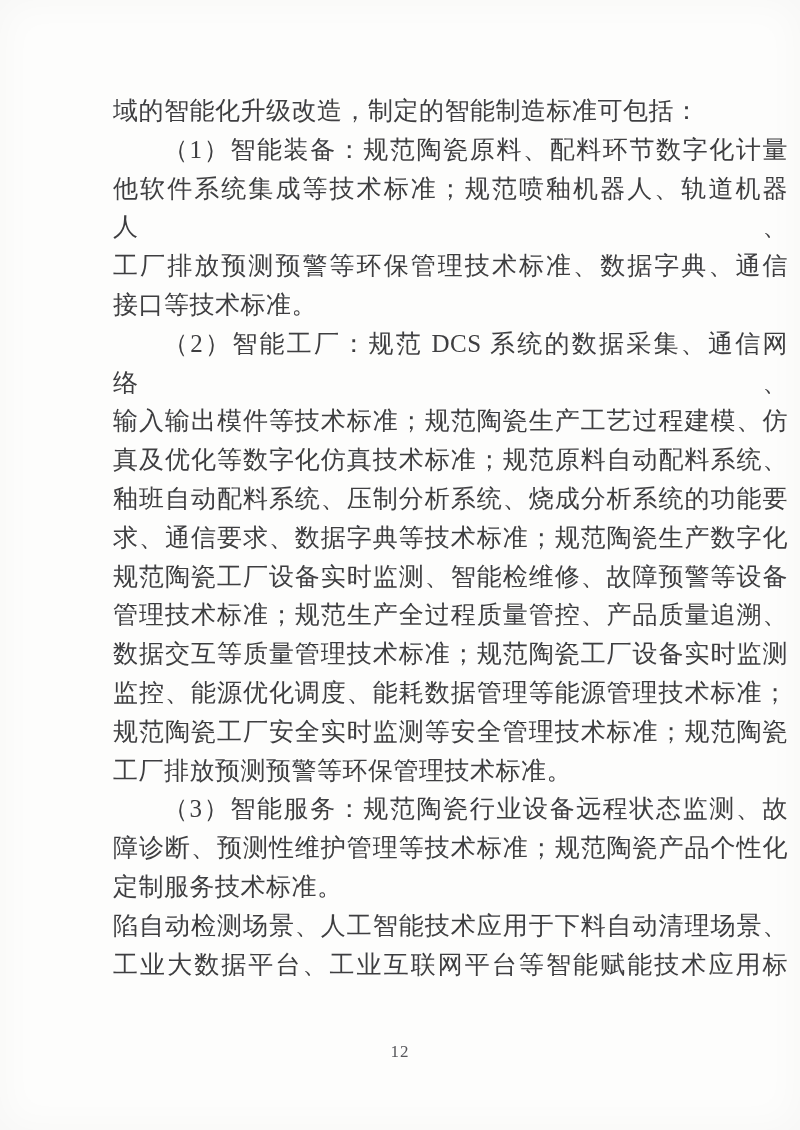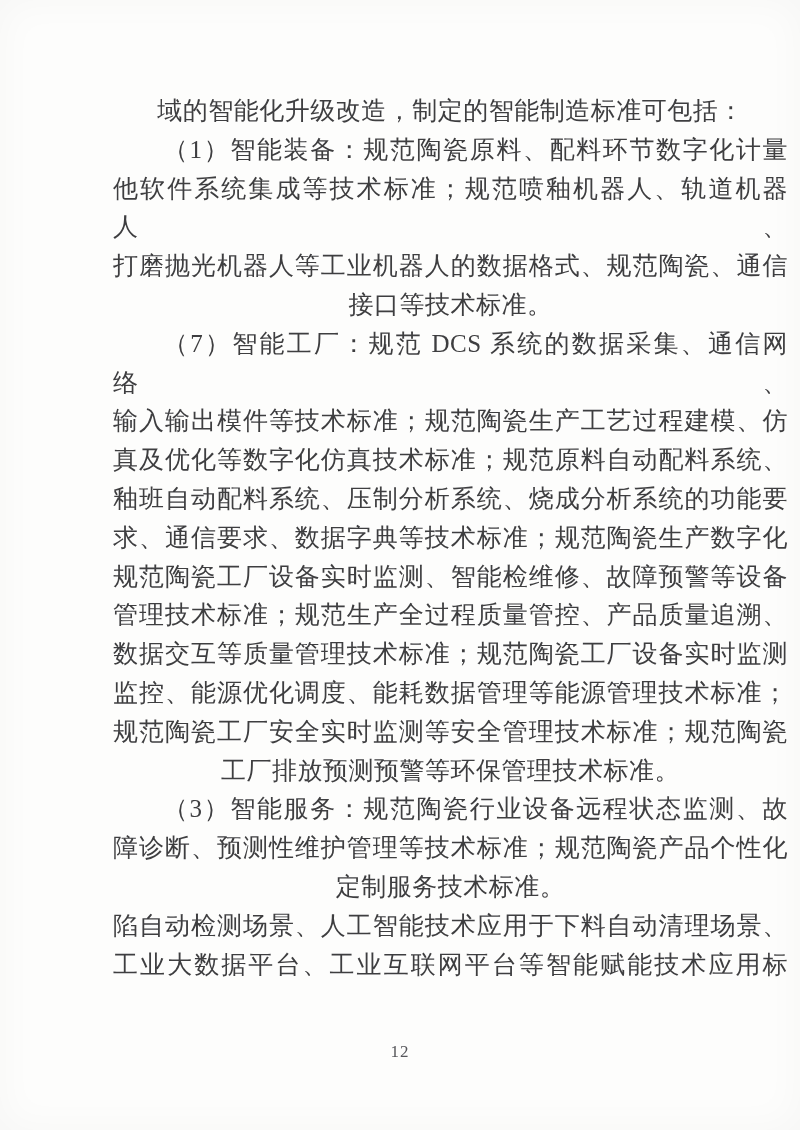--- a/index.html
+++ b/index.html
@@ -26,21 +26,21 @@
     top: 92px;
     width: 675px;
     color: #3e3e40;
   }
   p.line {
     margin: 0;
     padding: 0;
     font-size: 25px;
     line-height: 38.8px;
     letter-spacing: 0.5px;
-    text-align: center;
+    text-align: left;
     white-space: normal;
   }
   
   p.line.j {
     text-align: justify;
     text-align-last: justify;
     -moz-text-align-last: justify;
   }
   
   p.line.ind {
@@ -58,23 +58,23 @@
   }
 </style>
 </head>
 <body>
 
 <div class="doc-page">
   <div class="doc-content">
     <p class="line">域的智能化升级改造，制定的智能制造标准可包括：</p>
     <p class="line j ind">（1）智能装备：规范陶瓷原料、配料环节数字化计量</p>
     <p class="line j">他软件系统集成等技术标准；规范喷釉机器人、轨道机器人、</p>
-    <p class="line j">打磨抛光机器人等工业机器人的数据格式、规范陶瓷、通信</p>
+    <p class="line j">工厂排放预测预警等环保管理技术标准、数据字典、通信</p>
     <p class="line">接口等技术标准。</p>
-    <p class="line j ind">（7）智能工厂：规范 DCS 系统的数据采集、通信网络、</p>
+    <p class="line j ind">（2）智能工厂：规范 DCS 系统的数据采集、通信网络、</p>
     <p class="line j">输入输出模件等技术标准；规范陶瓷生产工艺过程建模、仿</p>
     <p class="line j">真及优化等数字化仿真技术标准；规范原料自动配料系统、</p>
     <p class="line j">釉班自动配料系统、压制分析系统、烧成分析系统的功能要</p>
     <p class="line j">求、通信要求、数据字典等技术标准；规范陶瓷生产数字化</p>
     <p class="line j">规范陶瓷工厂设备实时监测、智能检维修、故障预警等设备</p>
     <p class="line j">管理技术标准；规范生产全过程质量管控、产品质量追溯、</p>
     <p class="line j">数据交互等质量管理技术标准；规范陶瓷工厂设备实时监测</p>
     <p class="line j">监控、能源优化调度、能耗数据管理等能源管理技术标准；</p>
     <p class="line j">规范陶瓷工厂安全实时监测等安全管理技术标准；规范陶瓷</p>
     <p class="line">工厂排放预测预警等环保管理技术标准。</p>

